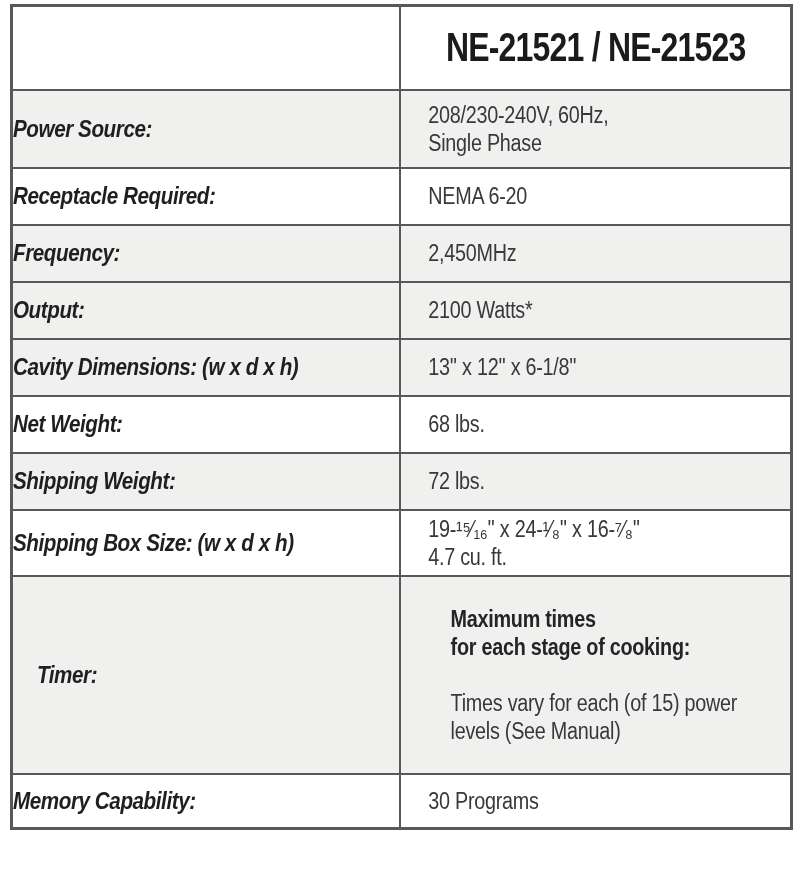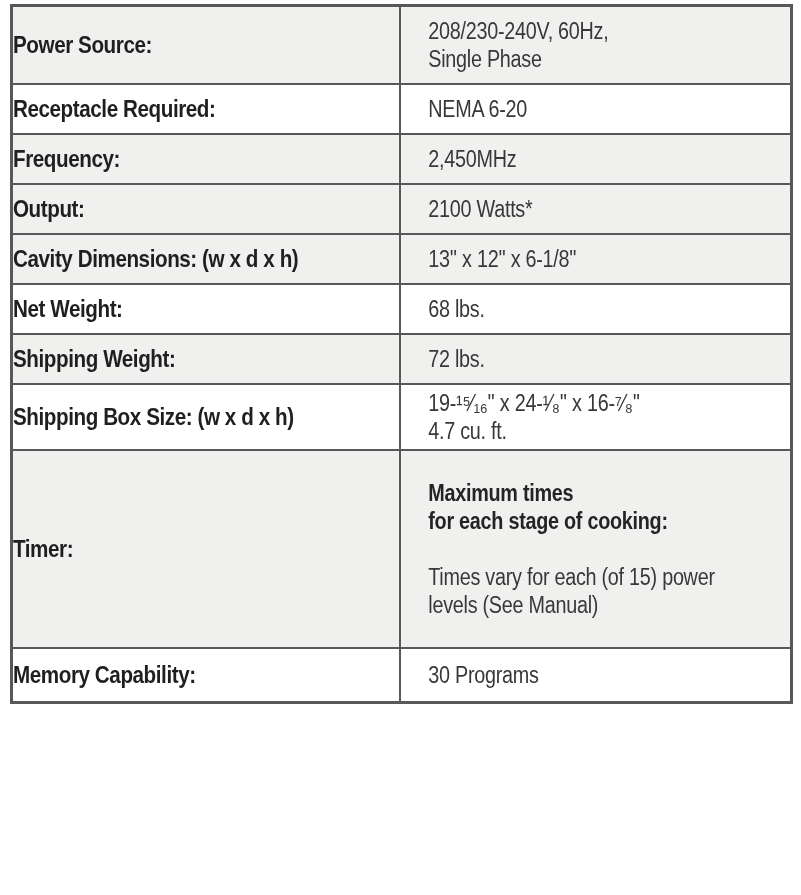--- a/index.html
+++ b/index.html
@@ -23,38 +23,38 @@
     background: #ffffff;
     vertical-align: middle;
     padding: 0;
   }
   .spec-table { border: 3px solid #58585a; }
   tr.shaded td { background: #f0f0ef; }
 
   
   .h-header td { height: 84px; }
   .h-tall   td { height: 78px; }
-  .h-std    td { height: 50px; }
+  .h-std    td { height: 57px; }
   .h-box    td { height: 66px; }
-  .h-timer  td { height: 140px; }
+  .h-timer  td { height: 140px; padding-left: 24px; }
   .h-mem    td { height: 55px; }
 
   
   .cond-l {
     display: block;
     transform: scaleX(0.86);
     transform-origin: left center;
   }
   .cond-c {
     display: block;
     transform: scaleX(0.86);
     transform-origin: center center;
   }
 
-  .label-cell { padding-left: 30px; }
+  .label-cell { padding-left: 30px; font-style: italic; }
   .label-cell .cond-l {
     font-weight: bold;
     font-size: 24px;
     color: #1f1f21;
     letter-spacing: -0.5px;
     white-space: nowrap;
   }
   .value-cell { }
   .value-cell .cond-c {
     font-weight: 400;
@@ -78,20 +78,28 @@
 </head>
 <body>
 
 <table class="spec-table">
   <colgroup>
       <col class="c-label">
       <col class="c-value">
     </colgroup>
 
   <tbody>
+      <tr class="h-header">
+    <td class="label-cell">
+      <span class="cond-l"></span>
+    </td>
+    <td class="header-cell">
+      <div class="cond-c">NE-21521 / NE-21523</div>
+    </td>
+  </tr>
 
   <tr class="h-tall shaded">
     <td class="label-cell">
       <span class="cond-l">Power Source:</span>
     </td>
     <td class="value-cell">
       <div class="cond-c pre">208/230-240V, 60Hz,
 Single Phase</div>
     </td>
   </tr>

